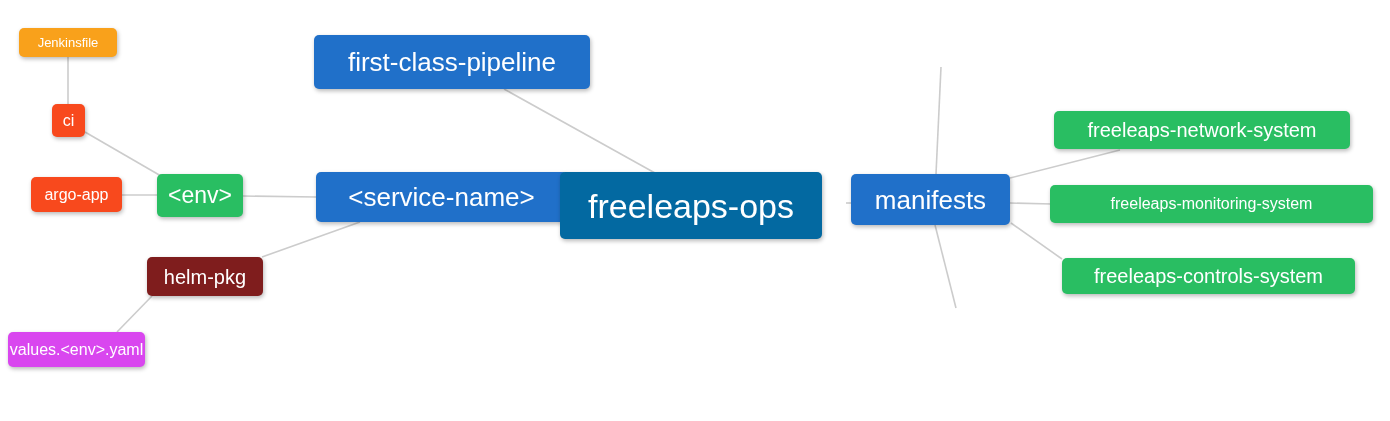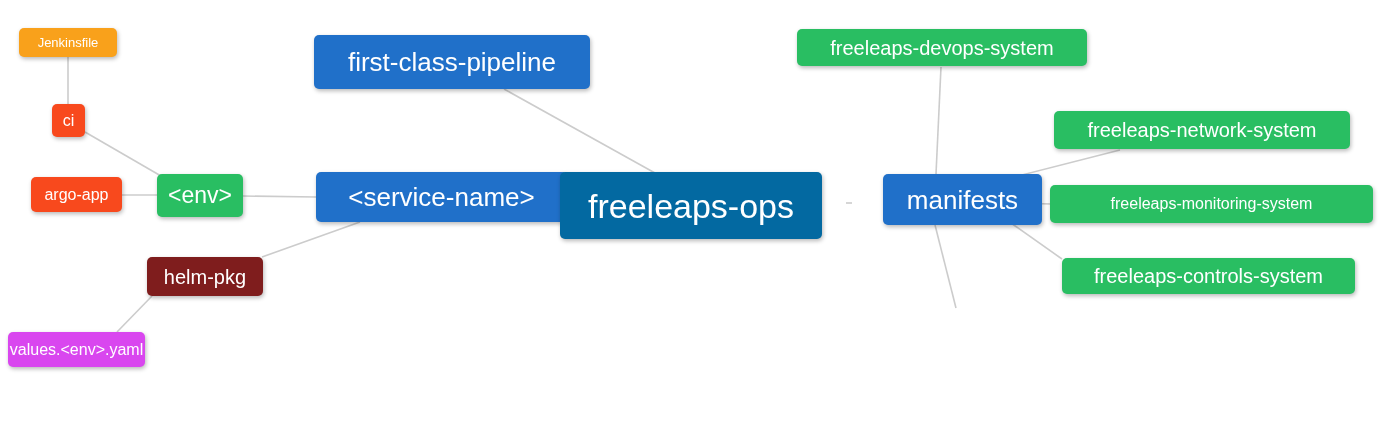--- a/index.html
+++ b/index.html
@@ -76,25 +76,22 @@
     </div>
     <div class="node" style="left: 316px; top: 172px; width: 251px; height: 50px; background: rgb(32, 112, 201); font-size: 26px; color: rgb(255, 255, 255);">
       <span>&lt;service-name&gt;</span>
     </div>
     <div class="node" style="left: 314px; top: 35px; width: 276px; height: 54px; background: rgb(32, 112, 201); font-size: 26px; color: rgb(255, 255, 255);">
       <span>first-class-pipeline</span>
     </div>
     <div class="node" style="left: 560px; top: 172px; width: 262px; height: 67px; background: #0369a1; font-size: 34px; color: rgb(255, 255, 255);">
       <span>freeleaps-ops</span>
     </div>
-    <div class="node" style="left: 851px; top: 174px; width: 159px; height: 51px; background: rgb(32, 112, 201); font-size: 26px; color: rgb(255, 255, 255); margin-left: 32px;">
+    <div class="node" style="left: 851px; top: 174px; width: 159px; height: 51px; background: rgb(32, 112, 201); font-size: 26px; color: rgb(255, 255, 255);">
       <span>manifests</span>
-    </div>
-    <div class="node" style="left: 797px; top: 29px; width: 290px; height: 37px; background: rgb(41, 190, 98); font-size: 20px; color: rgb(255, 255, 255);">
-      <span>freeleaps-devops-system</span>
     </div>
     <div class="node" style="left: 1054px; top: 111px; width: 296px; height: 38px; background: rgb(41, 190, 98); font-size: 20px; color: rgb(255, 255, 255);">
       <span>freeleaps-network-system</span>
     </div>
     <div class="node" style="left: 1050px; top: 185px; width: 323px; height: 38px; background: rgb(41, 190, 98); font-size: 16px; color: rgb(255, 255, 255);">
       <span>freeleaps-monitoring-system</span>
     </div>
     <div class="node" style="left: 1062px; top: 258px; width: 293px; height: 36px; background: rgb(41, 190, 98); font-size: 20px; color: rgb(255, 255, 255); align-items: center;">
       <span>freeleaps-controls-system</span>
     </div>

